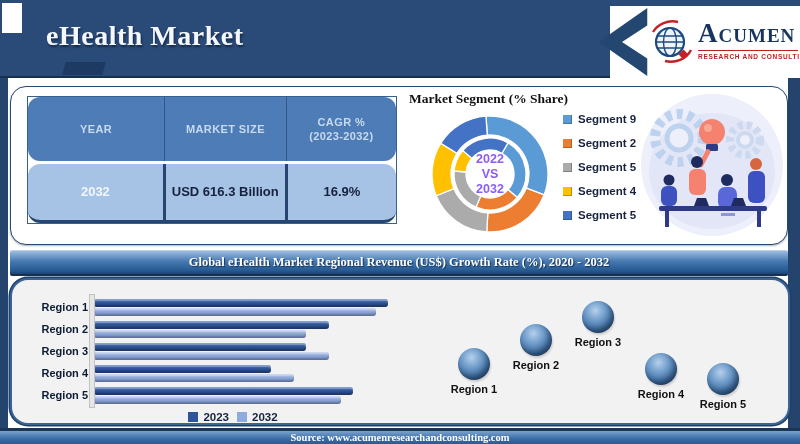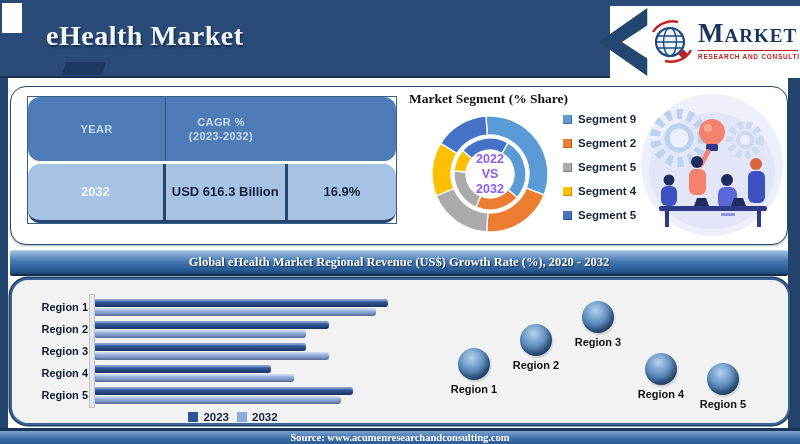--- a/index.html
+++ b/index.html
@@ -116,31 +116,34 @@
         <circle cx="20" cy="22" r="14" fill="#eef4fb" stroke="#1c4a80" stroke-width="2.2"></circle>
         <ellipse cx="20" cy="22" rx="6.5" ry="14" fill="none" stroke="#1c4a80" stroke-width="1.4"></ellipse>
         <g clip-path="url(#gc)">
           <line x1="4" y1="16" x2="36" y2="16" stroke="#1c4a80" stroke-width="1.4"></line>
           <line x1="4" y1="22" x2="36" y2="22" stroke="#1c4a80" stroke-width="1.4"></line>
           <line x1="4" y1="28" x2="36" y2="28" stroke="#1c4a80" stroke-width="1.4"></line>
         </g>
         <rect x="30" y="31" width="7" height="7" fill="#c42127" transform="rotate(45 33.5 34.5)"></rect>
       </svg>
       <div class="logo-text">
-        <span class="logo-name">MARKET</span>
+        <span class="logo-name">ACUMEN</span>
         <span class="logo-tagline">RESEARCH AND CONSULTING</span>
       </div>
     </div>
   </div>
 
   <div class="top-panel">
     <div class="summary-table">
       <div class="tbl-row tbl-head">
         <div class="cell c1">
           <span>YEAR</span>
+        </div>
+        <div class="cell c2">
+          <span>MARKET SIZE</span>
         </div>
         <div class="cell c3">
           <span>CAGR %</span>
           <span>(2023-2032)</span>
         </div>
       </div>
       <div class="tbl-gap"></div>
       <div class="tbl-row tbl-data">
         <div class="cell c1">
           <span class="year-val">2032</span>

